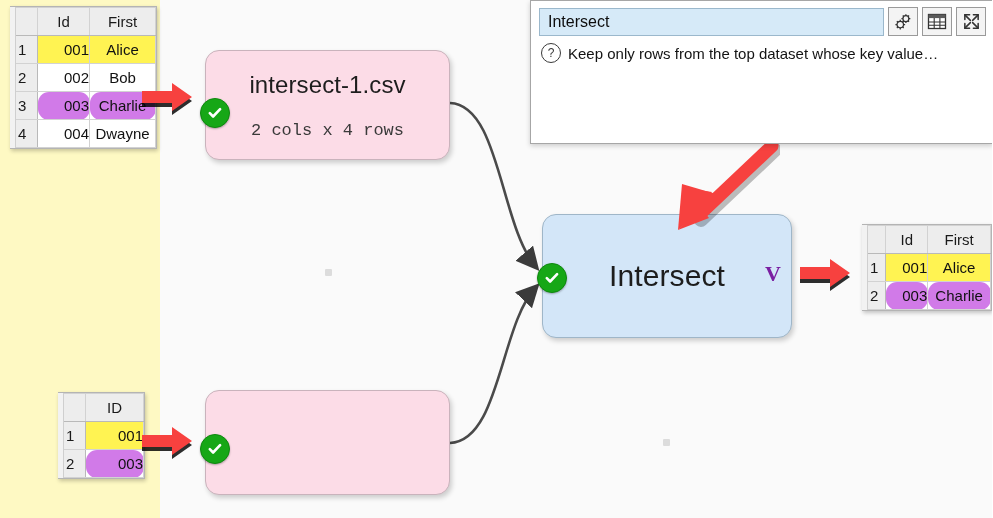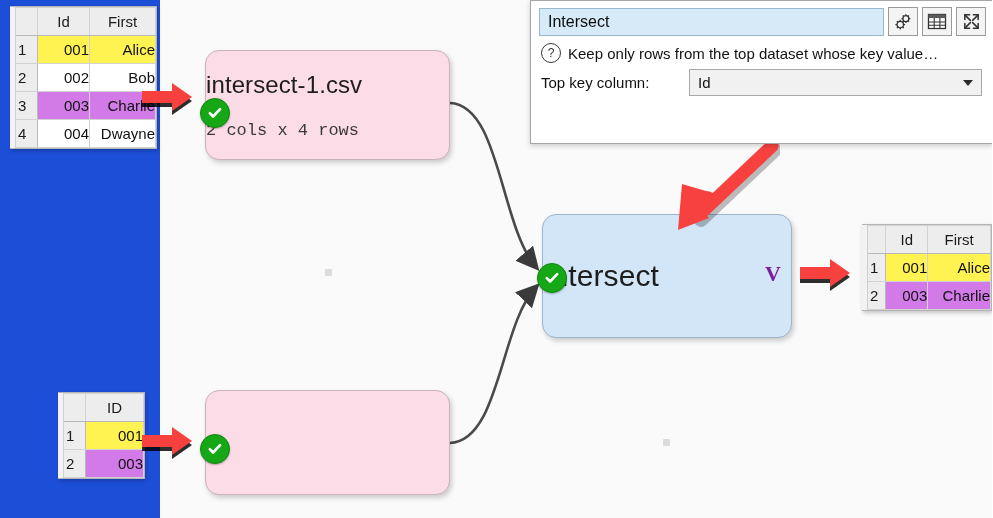--- a/index.html
+++ b/index.html
@@ -9,21 +9,21 @@
   }
   body {
     font-family: "Liberation Sans", sans-serif;
     -webkit-font-smoothing: antialiased;
   }
   #root {
     position: relative;
     width: 992px;
     height: 518px;
     overflow: hidden;
-    background: #1d4ed8;
+    background: #fef9c3;
   }
 
   
   .canvas {
     position: absolute;
     left: 160px;
     top: 0;
     width: 833px;
     height: 518px;
     background: #fafafa;
@@ -46,20 +46,21 @@
   }
 
   
   .node {
     position: absolute;
     border-radius: 14px;
     box-sizing: border-box;
     box-shadow: 2px 3px 5px rgba(0,0,0,0.18);
     display: flex;
     flex-direction: column;
+    align-items: center;
     justify-content: center;
   }
   .node-pink {
     background: #fcdce7;
     border: 1px solid #c9b3bc;
   }
   .node-blue {
     background: #d3e6f8;
     border: 1px solid #9fb6c8;
   }
@@ -128,23 +129,23 @@
   }
   .sheet td.rowhdr {
     background: #ededed;
     color: #1a1a1a;
     text-align: left;
     padding-left: 6px;
     width: 24px;
     border-right: 1px solid #b9b9b9;
   }
   .cell-id { text-align: right; padding-right: 6px; }
-  .cell-txt { text-align: right; padding-left: 6px; }
+  .cell-txt { text-align: center; padding-left: 6px; }
   .hl-yellow { background: #fff352; margin-top: 47px; }
-  .hl-purple { background: #d17ae8; }
+  .hl-purple { background: #d17ae8; border-radius: 11px; }
   .sheet-edge {
     position: absolute;
     top: 0;
     width: 5px;
     height: 100%;
     background: #f2f2f2;
     border-right: 1px solid #cfcfcf;
   }
 
   
@@ -439,23 +440,16 @@
           </g>
         </svg>
       </div>
     </div>
 
     <div class="hint-row">
       <div class="q-icon">?</div>
       <span>Keep only rows from the top dataset whose key value…</span>
     </div>
 
-    <div class="field-row">
-      <div class="field-label">Top key column:</div>
-      <div class="combo">
-        <span>Id</span>
-        <span class="caret"></span>
-      </div>
-    </div>
 
   </div>
 
 </div>
 
 </body></html>

